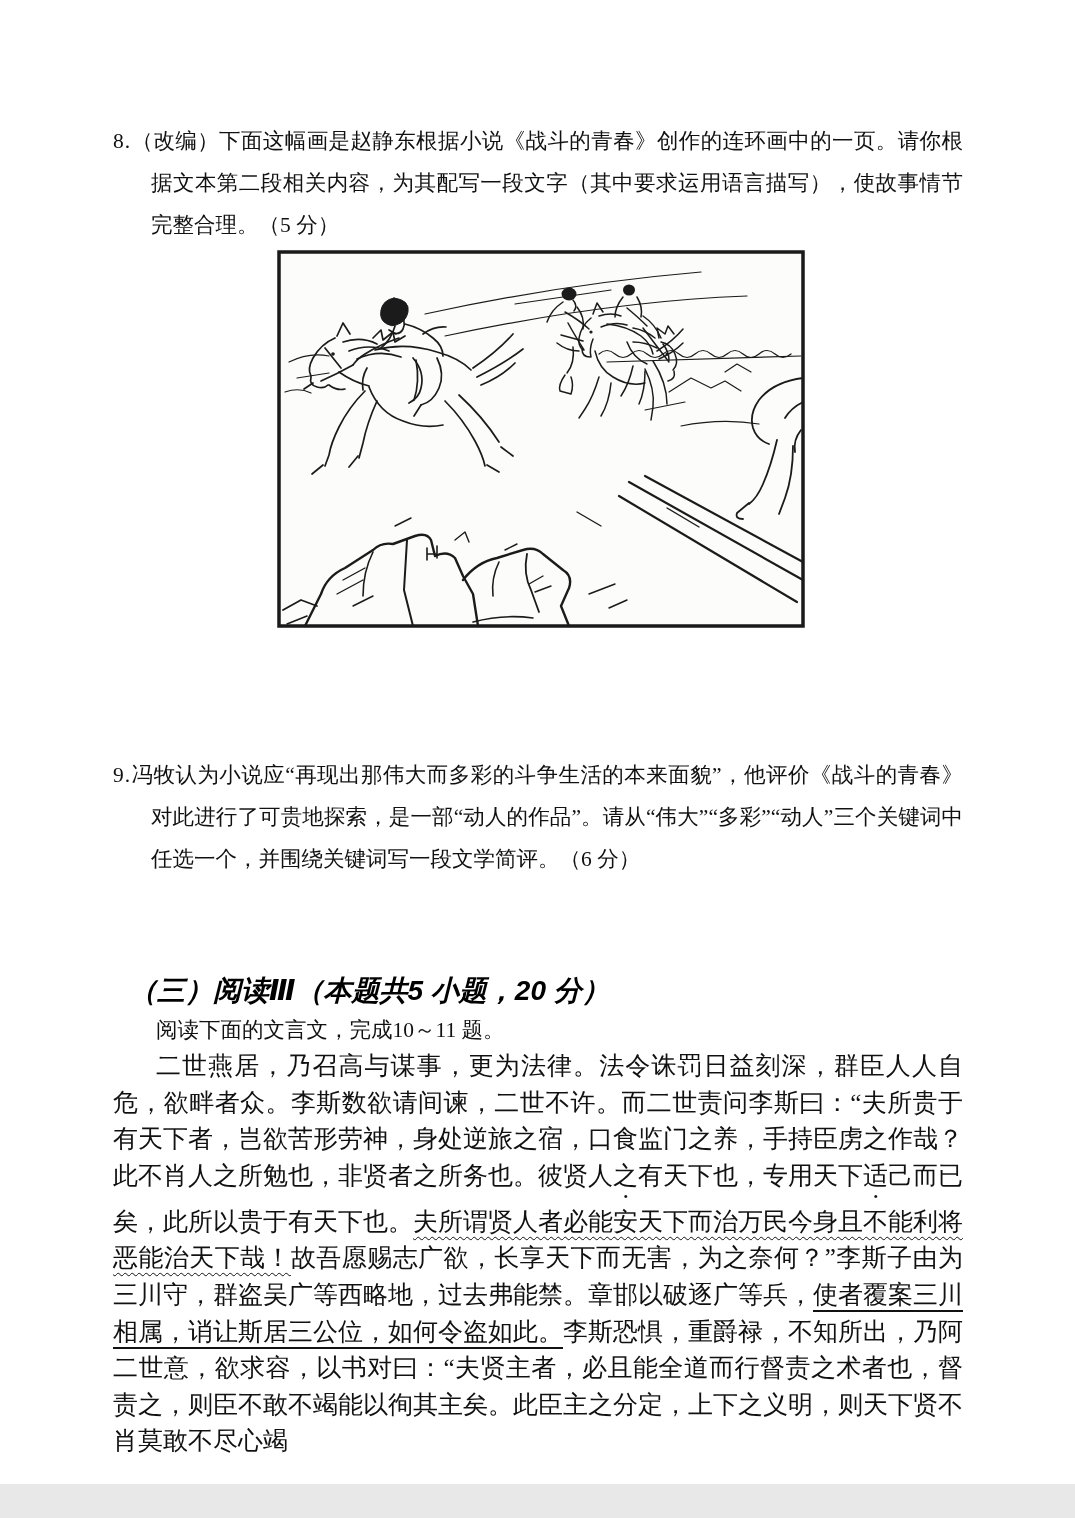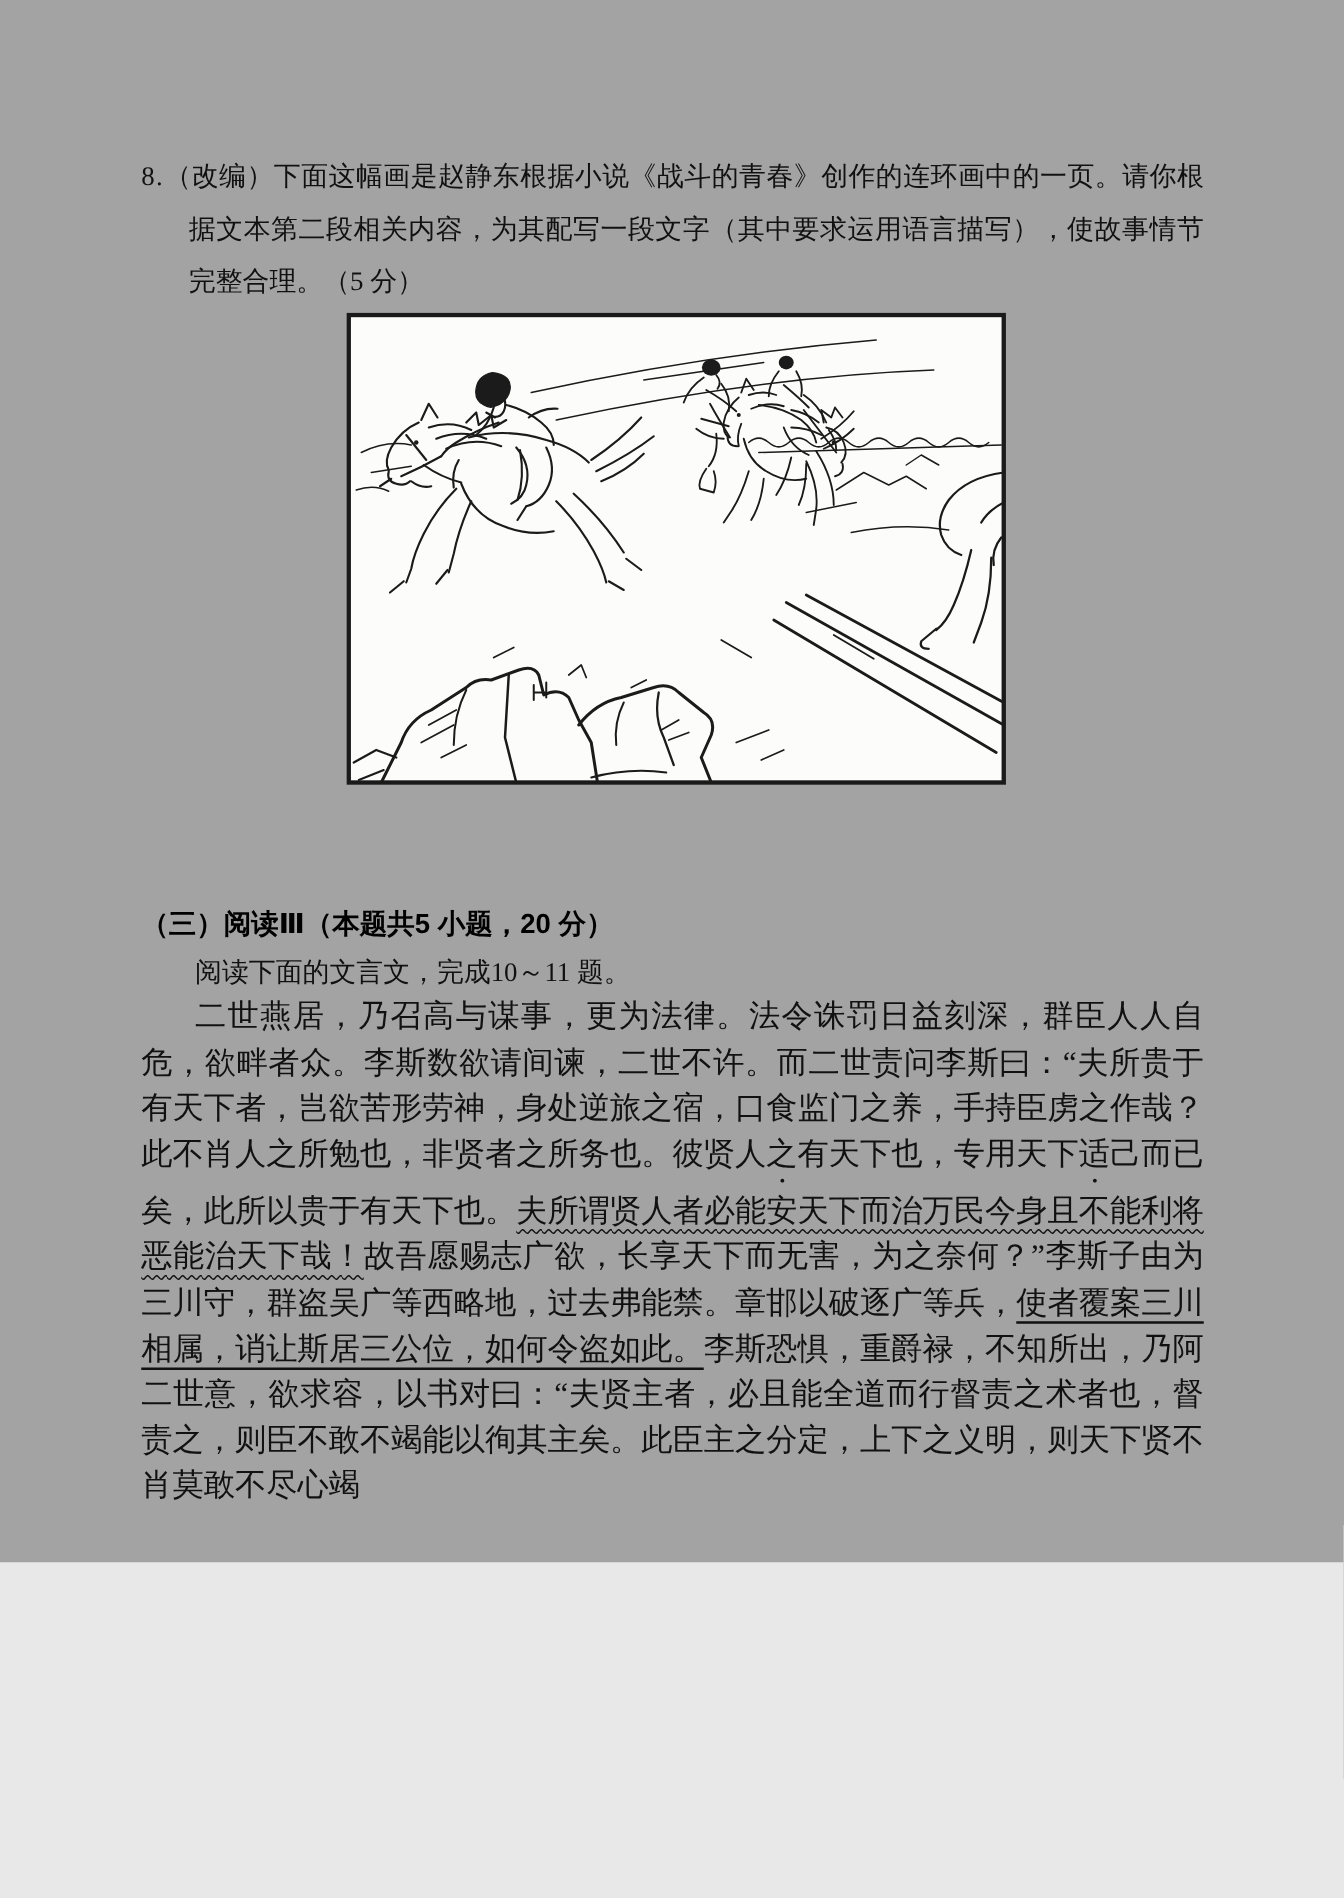--- a/index.html
+++ b/index.html
@@ -1,21 +1,21 @@
 <!DOCTYPE html>
 <html lang="zh"><head>
 <meta charset="utf-8">
 <style>
   html,body { margin:0; padding:0; background:#e8e8e8; }
   .page {
     position:relative;
     width:1075px;
-    height:1250px;
+    height:1484px;
     margin:0 auto;
-    background:#a3a3a3;
+    background:#ffffff;
     color:#111111;
     box-sizing:border-box;
     padding:120px 112px 40px 113px;
     font-family:"Liberation Serif","DejaVu Serif",serif;
     overflow:hidden;
   }
   .q {
     font-size:21.5px;
     line-height:42px;
     text-align:justify;
@@ -25,26 +25,27 @@
   }
   .qnum { letter-spacing:1px; }
   .figure {
     width:528px;
     height:378px;
     margin:4px 0 0 164px;
   }
   .figure svg { display:block; }
   #q9 { margin-top:126px; }
   .sec-title {
-    margin:90px 0 0 0;
+    margin:90px 0 0 16px;
     font-family:"Liberation Sans","DejaVu Sans",sans-serif;
     font-weight:700;
-    font-size:22px;
+    font-size:28px;
     line-height:42px;
     color:#000;
+    font-style:italic;
   }
   .lead-line {
     font-size:21.5px;
     line-height:36px;
     text-indent:43px;
     margin:0;
   }
   .passage {
     font-size:25px;
     line-height:36.6px;
@@ -223,19 +224,20 @@
         <path d="M150 298 l0 12 M160 296 l0 12 M150 304 l10 0" stroke-width="1.6"></path>
         <path d="M178 290 l10 -8 l4 10" stroke-width="1.4"></path>
         <path d="M228 300 l12 -6" stroke-width="1.4"></path>
         <path d="M118 276 l16 -8" stroke-width="1.4"></path>
         <path d="M252 334 l14 -8 M258 342 l16 -6" stroke-width="1.4"></path>
         <path d="M196 372 q30 -8 60 -4" stroke-width="1.6"></path>
       </g>
     </svg>
   </div>
 
+  <p class="q" id="q9"><span class="qnum">9.</span><span>冯牧认为小说应“再现出那伟大而多彩的斗争生活的本来面貌”，他评价《战斗的青春》对此进行了可贵地探索，是一部“动人的作品”。请从“伟大”“多彩”“动人”三个关键词中任选一个，并围绕关键词写一段文学简评。（6 分）</span></p>
 
   <h2 class="sec-title">（三）阅读Ⅲ（本题共5 小题，20 分）</h2>
   <p class="lead-line">阅读下面的文言文，完成10～11 题。</p>
 
   <p class="passage"><span class="seg-normal">二世燕居，乃召高与谋事，更为法律。法令诛罚日益刻深，群臣人人自危，欲畔者众。李斯数欲请间谏，二世不许。而二世责问李斯曰：“夫所贵于有天下者，岂欲苦形劳神，身处逆旅之宿，口食监门之养，手持臣虏之作哉？此不肖人之所勉也，非贤者之所务也。彼贤人</span><span class="seg-dot">之</span><span class="seg-normal">有天下也，专用天下</span><span class="seg-dot">适</span><span class="seg-normal">己而已矣，此所以贵于有天下也。</span><span class="seg-wavy">夫所谓贤人者必能安天下而治万民今身且不能利将恶能治天下哉！</span><span class="seg-normal">故吾愿赐志广欲，长享天下而无害，为之奈何？”李斯子由为三川守，群盗吴广等西略地，过去弗能禁。章邯以破逐广等兵，</span><span class="seg-underline">使者覆案三川相属，诮让斯居三公位，如何令盗如此。</span><span class="seg-normal">李斯恐惧，重爵禄，不知所出，乃阿二世意，欲求容，以书对曰：“夫贤主者，必且能全道而行督责之术者也，督责之，则臣不敢不竭能以徇其主矣。此臣主之分定，上下之义明，则天下贤不肖莫敢不尽心竭</span></p>
 
 </div>
 
 </body></html>

